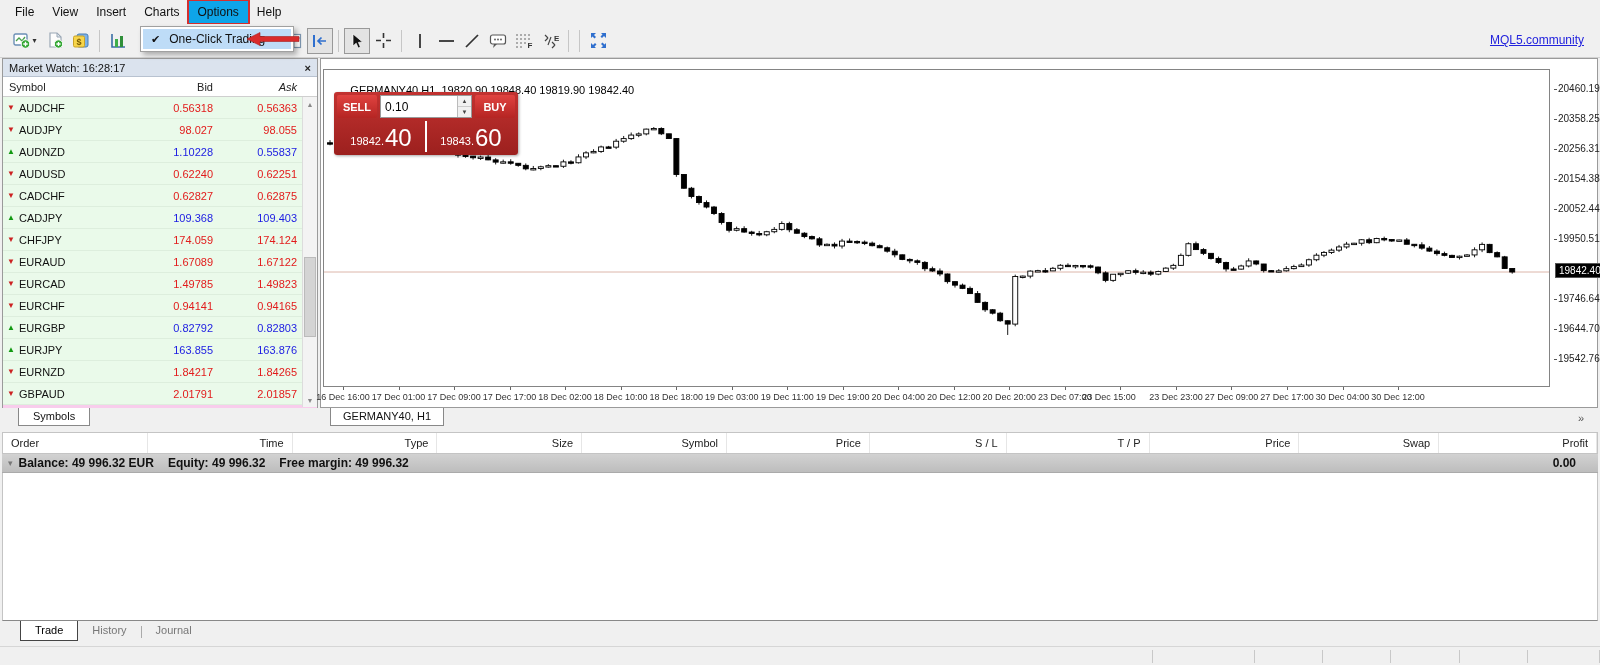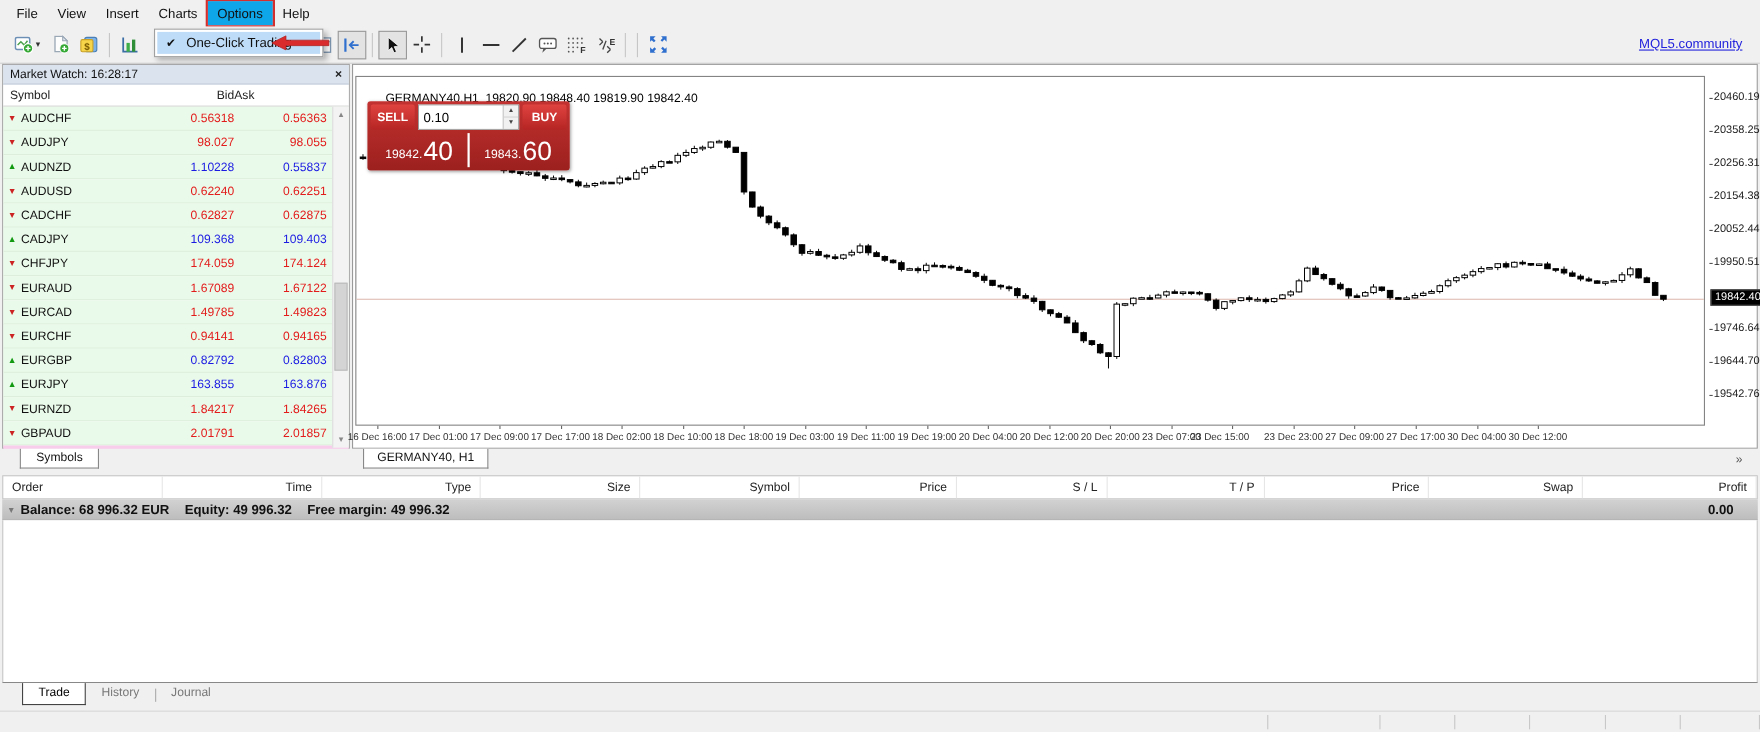--- a/index.html
+++ b/index.html
@@ -31,21 +31,21 @@
   .dropdown-item { height:20px; background:#bedcf7; display:flex; align-items:center; padding:0 8px; position:relative; }
   .dd-check { font-size:11px; margin-right:9px; }
   .red-arrow { position:absolute; left:104px; top:3px; z-index:61; }
   
   .mw { position:absolute; left:2px; top:58px; width:316px; height:350px; background:#fff; border:1px solid #9a9a9a; }
   .mw-title { height:18px; background:#dbe3ee; border-bottom:1px solid #b8c2d0; display:flex; align-items:center; padding:0 6px; font-size:11px; }
   .mw-close { margin-left:auto; font-size:11px; color:#222; font-weight:bold; }
   .mw-cols { height:20px; display:flex; align-items:center; border-bottom:1px solid #cfcfcf; font-size:11px; color:#222; background:#fff; }
   .mw-cols .c-sym { width:150px; padding-left:6px; }
   .mw-cols .c-bid { width:60px; text-align:right; }
-  .mw-cols .c-ask { width:90px; text-align:left; padding-right:6px; }
+  .mw-cols .c-ask { width:90px; text-align:right; padding-right:6px;font-style:italic; }
   .mw-rows { position:relative; }
   .mw-row { height:22px; display:flex; align-items:center; font-size:11px; background:#eafaea; border-bottom:1px solid #ddeedd; }
   .mw-row.special { background:#f8cdec; border-bottom:1px solid #eebbdd; }
   .mw-row .arr { width:16px; text-align:center; font-size:8px; }
   .mw-row .sym { width:134px; color:#111; }
   .mw-row .bid { width:60px; text-align:right; }
   .mw-row .ask { width:90px; text-align:right; padding-right:6px; }
   .val-red { color:#e21b1b; } .val-blue { color:#1b1be2; }
   .arr-red { color:#cc2222; } .arr-green { color:#119911; }
   .mw-scroll { position:absolute; right:0; top:38px; width:15px; height:310px; background:#f3f3f3; border-left:1px solid #dcdcdc; }
@@ -786,21 +786,21 @@
     <div class="tb-col" style="width: 145px;">Symbol</div>
     <div class="tb-col" style="width: 143px;">Price</div>
     <div class="tb-col" style="width: 137px;">S / L</div>
     <div class="tb-col" style="width: 143px;">T / P</div>
     <div class="tb-col" style="width: 150px;">Price</div>
     <div class="tb-col" style="width: 140px;">Swap</div>
     <div class="tb-col" style="width: 158px;">Profit</div>
   </div>
 <div class="balance">
   <span class="bal-caret">▾</span>
-  <span class="seg">Balance: 68 996.32 EUR</span>
+  <span class="seg">Balance: 49 996.32 EUR</span>
   <span class="seg">Equity: 49 996.32</span>
   <span class="seg">Free margin: 49 996.32</span>
   <span class="profit">0.00</span>
 </div>
 <div class="tb-body"></div>
 <div class="tb-tabs" id="tb-tabs">
     <div class="tb-tab active">Trade</div>
     <div class="tb-tab">History</div>
     <div class="tb-tab-div"></div>
     <div class="tb-tab">Journal</div>

